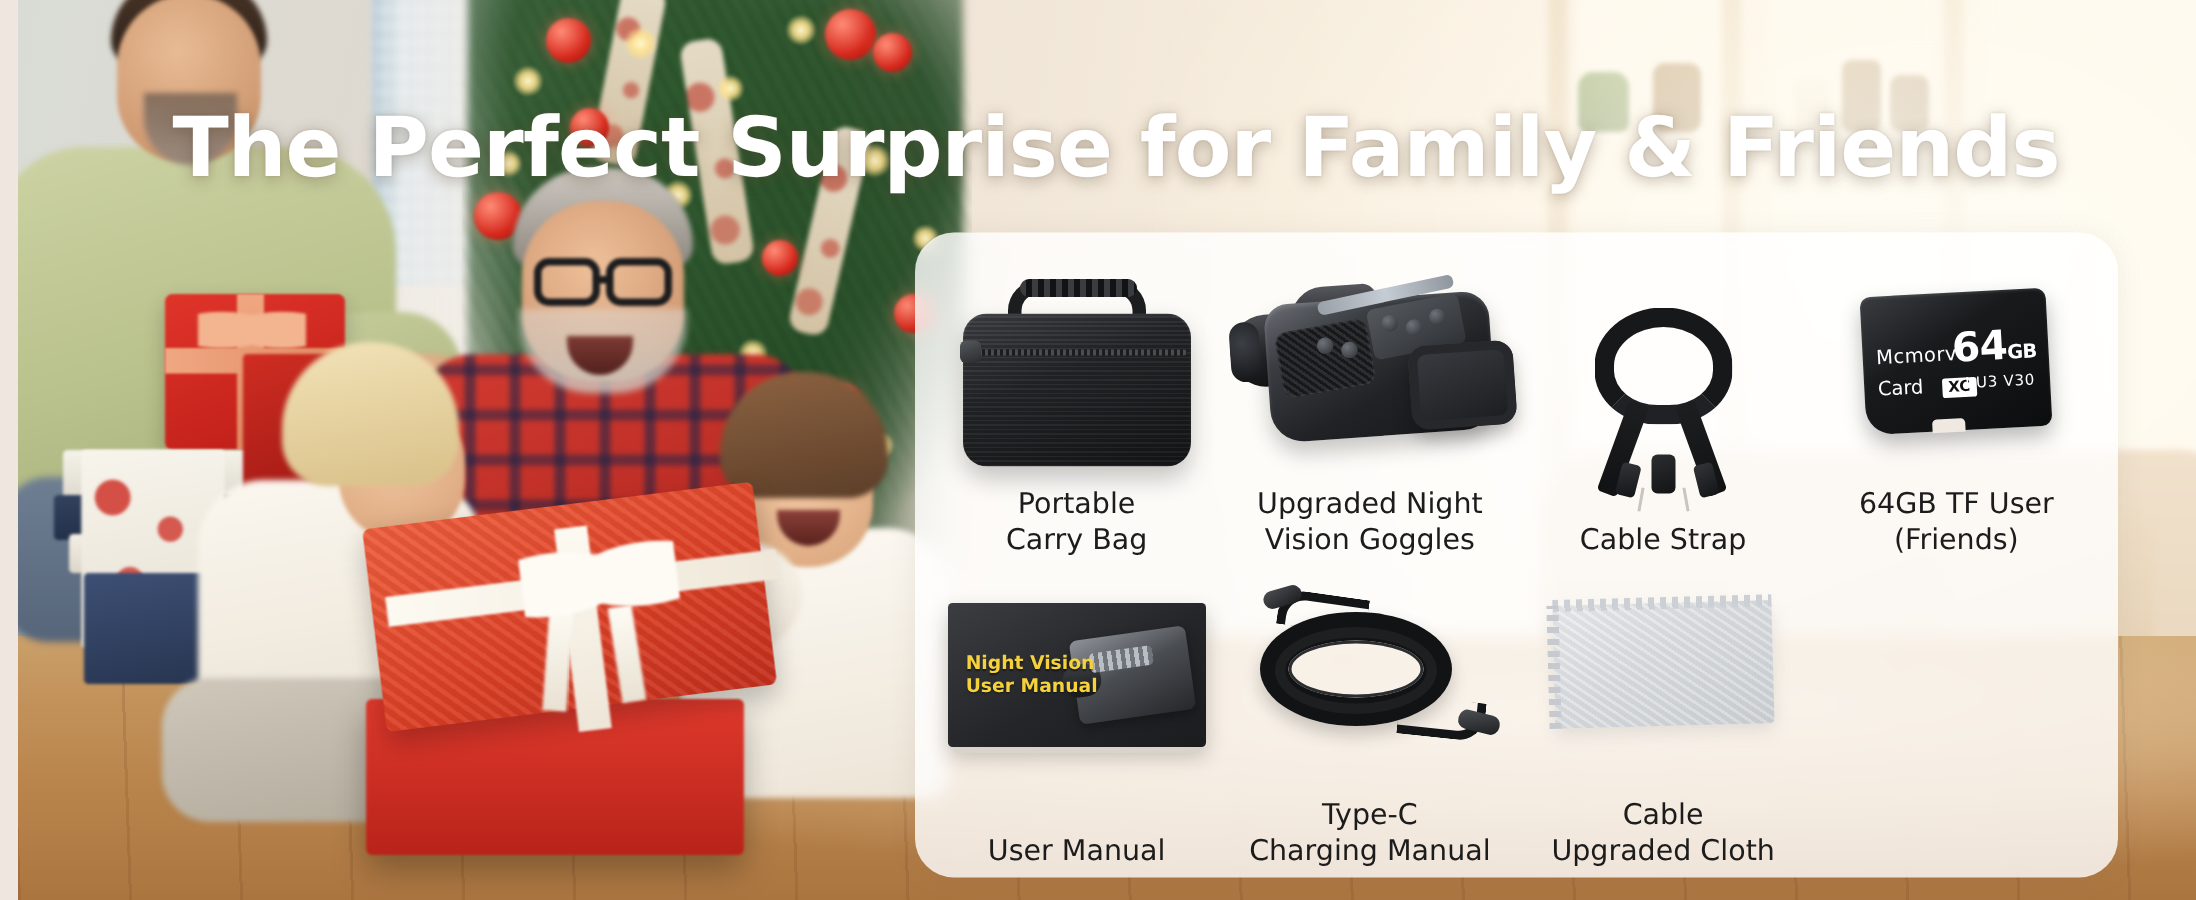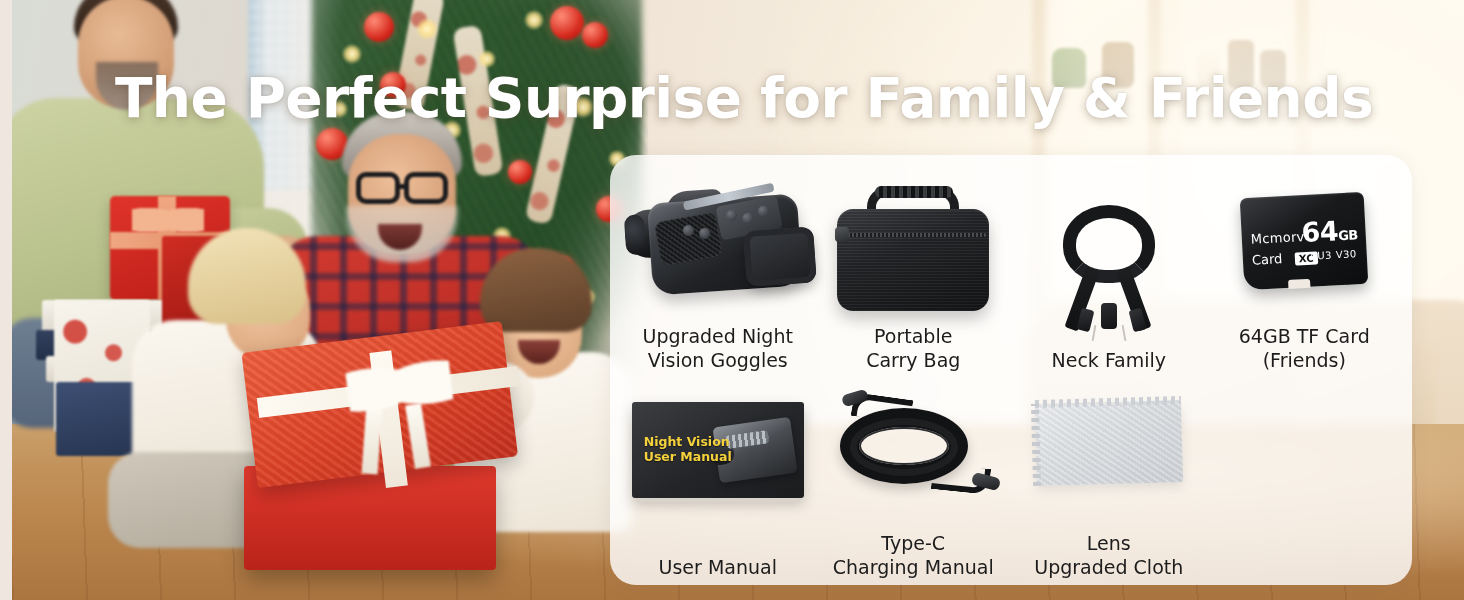--- a/index.html
+++ b/index.html
@@ -562,20 +562,36 @@
     </div>
   </div>
 
   <div class="headline">The Perfect Surprise for Family &amp; Friends</div>
 
   <div class="panel">
     <div class="grid">
 
       <div class="cell">
         <div class="art">
+          <div class="bag">
+            <div class="bag-handle"></div>
+            <div class="bag-handle-grip"></div>
+            <div class="bag-shell"></div>
+            <div class="bag-zip"></div>
+            <div class="bag-zip-pull"></div>
+          </div>
+        </div>
+        <div class="caption">
+          <div>Portable</div>
+          <div>Carry Bag</div>
+        </div>
+      </div>
+
+      <div class="cell">
+        <div class="art">
           <div class="gg">
             <div class="gg-barrel-l"></div>
             <div class="gg-barrel-r"></div>
             <div class="gg-body"></div>
             <div class="gg-strip"></div>
             <div class="gg-grip"></div>
             <div class="gg-panel"></div>
             <div class="gg-btn" style="left:60px;top:38px;"></div>
             <div class="gg-btn" style="left:76px;top:42px;"></div>
             <div class="gg-btn" style="left:104px;top:26px;"></div>
@@ -586,66 +602,50 @@
           </div>
         </div>
         <div class="caption">
           <div>Upgraded Night</div>
           <div>Vision Goggles</div>
         </div>
       </div>
 
       <div class="cell">
         <div class="art">
-          <div class="bag">
-            <div class="bag-handle"></div>
-            <div class="bag-handle-grip"></div>
-            <div class="bag-shell"></div>
-            <div class="bag-zip"></div>
-            <div class="bag-zip-pull"></div>
-          </div>
-        </div>
-        <div class="caption">
-          <div>Portable</div>
-          <div>Carry Bag</div>
-        </div>
-      </div>
-
-      <div class="cell">
-        <div class="art">
           <div class="strap">
             <div class="strap-loop"></div>
             <div class="strap-x1"></div>
             <div class="strap-x2"></div>
             <div class="strap-clip" style="left:30px;top:104px;transform:rotate(14deg);"></div>
             <div class="strap-clip" style="left:82px;top:104px;transform:rotate(-14deg);"></div>
             <div class="strap-tog"></div>
             <div class="strap-cord" style="left:44px;top:120px;height:16px;transform:rotate(10deg);"></div>
             <div class="strap-cord" style="left:74px;top:120px;height:16px;transform:rotate(-10deg);"></div>
           </div>
         </div>
         <div class="caption">
-          <div>Neck Family</div>
+          <div>Cable Strap</div>
         </div>
       </div>
 
       <div class="cell">
         <div class="art">
           <div class="tf">
             <div class="tf-body"></div>
             <div class="tf-notch"></div>
             <div class="tf-brand">Mcmorv</div>
             <div class="tf-cap"><span>64</span><small>GB</small></div>
             <div class="tf-card-word">Card</div>
             <div class="tf-xc">XC</div>
             <div class="tf-uhs">I U3 V30</div>
           </div>
         </div>
         <div class="caption">
-          <div>64GB TF Card</div>
+          <div>64GB TF User</div>
           <div>(Friends)</div>
         </div>
       </div>
 
       <div class="cell">
         <div class="art">
           <div class="manual">
             <div class="manual-cover"></div>
             <div class="manual-thumb"></div>
             <div class="manual-title">
@@ -681,21 +681,21 @@
       <div class="cell">
         <div class="art">
           <div class="cloth">
             <div class="cloth-body"></div>
             <div class="cloth-weave"></div>
             <div class="cloth-edge-t"></div>
             <div class="cloth-edge-l"></div>
           </div>
         </div>
         <div class="caption">
-          <div>Lens</div>
+          <div>Cable</div>
           <div>Upgraded Cloth</div>
         </div>
       </div>
 
     </div>
   </div>
 
 </div>
 
 </body></html>

